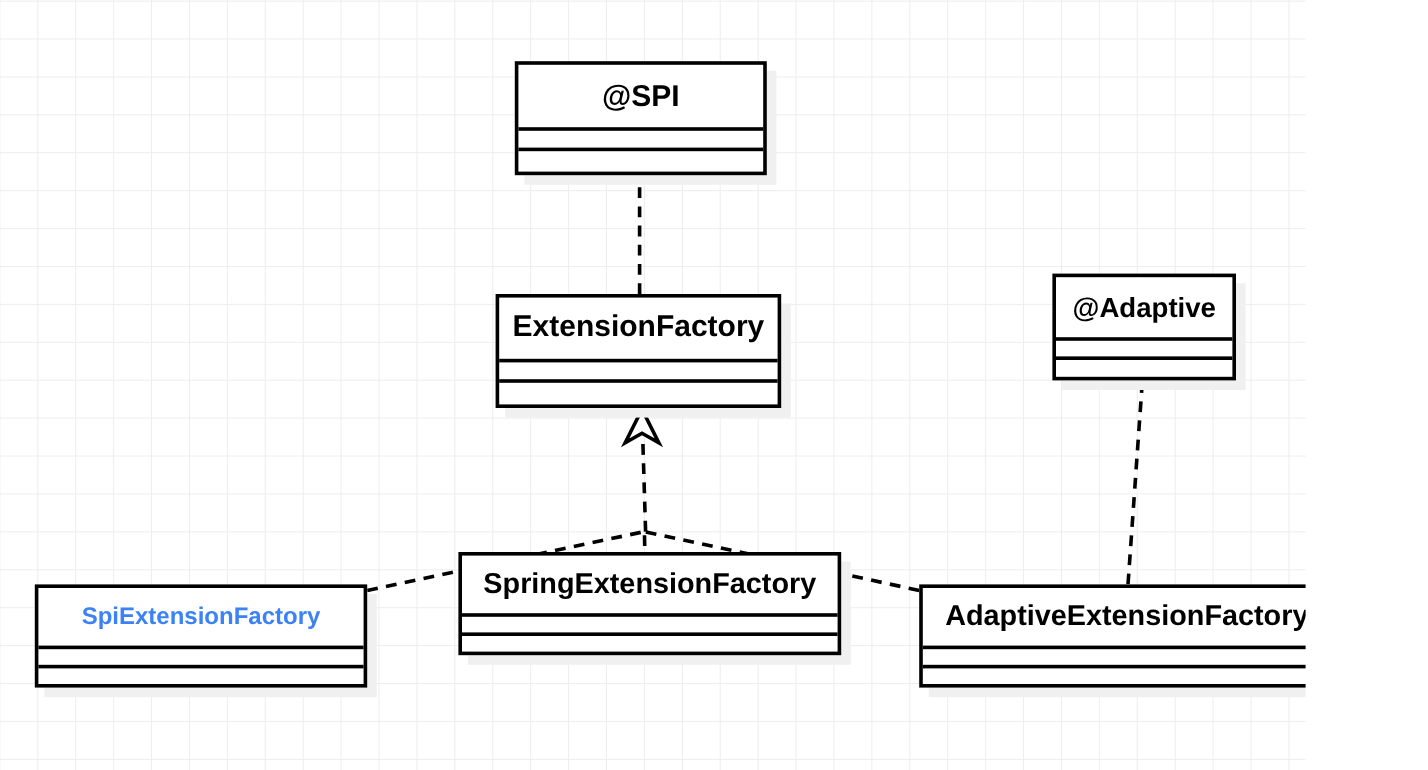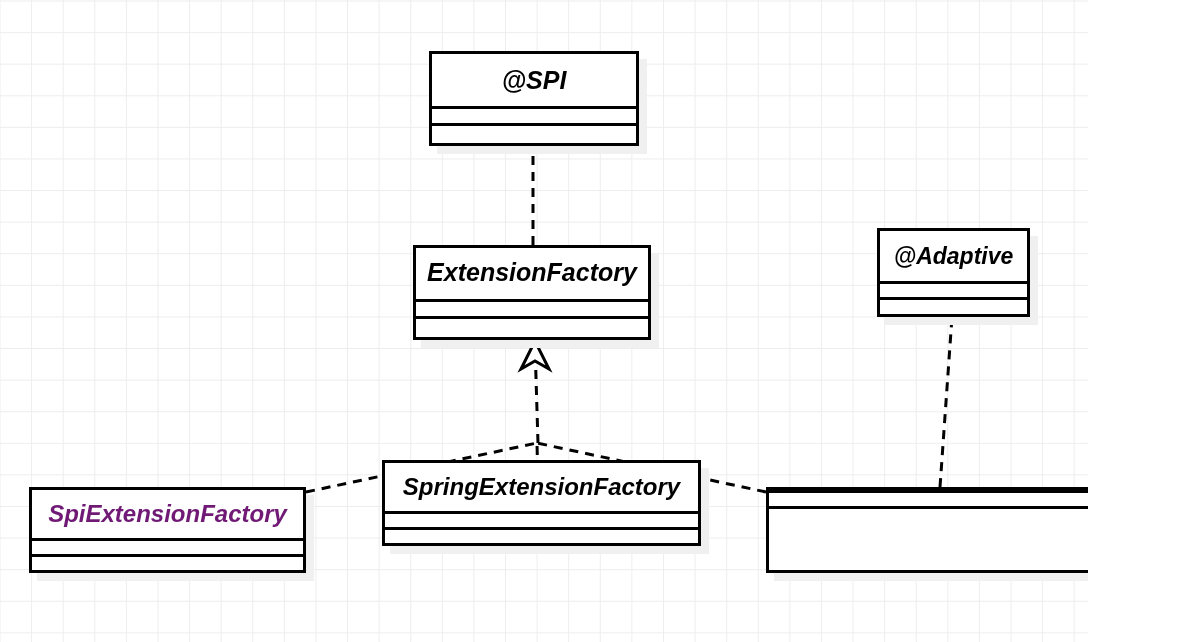--- a/index.html
+++ b/index.html
@@ -54,21 +54,21 @@
   }
   .uml-compartment {
     flex: 0 0 auto;
     border-top: 3px solid #000000;
     box-sizing: border-box;
   }
 </style>
 </head>
 <body>
 
-<div id="canvas" style="width: 1088px; height: 642px; background-color: rgb(255, 255, 255); background-image: linear-gradient(to right, rgb(237, 237, 237) 1px, transparent 1px), linear-gradient(rgb(237, 237, 237) 1px, transparent 1px); background-size: 31.6px 31.6px; font-style: italic;">
+<div id="canvas" style="width: 1088px; height: 642px; background-color: rgb(255, 255, 255); background-image: linear-gradient(to right, rgb(237, 237, 237) 1px, transparent 1px), linear-gradient(rgb(237, 237, 237) 1px, transparent 1px); background-size: 31.6px 31.6px;">
 
   <svg id="edges" viewBox="0 0 1190 642" width="1190" height="642" xmlns="http://www.w3.org/2000/svg">
 
     
     <path d="M 533 245 L 533 146" fill="none" stroke="#000000" stroke-width="3" stroke-dasharray="9 7" stroke-linecap="butt"></path>
 
      ExtensionFactory : realization with hollow triangle --&gt;
     <path d="M 538 443 L 535.581360317699 363.99110371150147" fill="none" stroke="#000000" stroke-width="3" stroke-dasharray="9 7" stroke-linecap="butt"></path>
     <path d="M 535 341 L 521 369 L 535 361 L 549 369 Z" fill="#ffffff" stroke="#000000" stroke-width="3" stroke-linejoin="miter"></path>
 
@@ -97,29 +97,30 @@
     <div class="uml-compartment" style="height: 23px; border-top-color: rgb(0, 0, 0); border-top-width: 3px;"></div>
   </div>
 
   <div class="uml-node" style="left: 877px; top: 228px; width: 153px; height: 89px; border-color: rgb(0, 0, 0); border-width: 3px; background: rgb(255, 255, 255); box-shadow: rgb(240, 240, 240) 8px 8px 0px 0px; text-align: right;">
     <div class="uml-title" style="height: 50px; font-size: 23px; color: rgb(0, 0, 0);">@Adaptive</div>
     <div class="uml-compartment" style="height: 16px; border-top-color: rgb(0, 0, 0); border-top-width: 3px;"></div>
     <div class="uml-compartment" style="height: 20px; border-top-color: rgb(0, 0, 0); border-top-width: 3px;"></div>
   </div>
 
   <div class="uml-node" style="left: 29px; top: 487px; width: 277px; height: 86px; border-color: rgb(0, 0, 0); border-width: 3px; background: rgb(255, 255, 255); box-shadow: rgb(240, 240, 240) 8px 8px 0px 0px;">
-    <div class="uml-title" style="height: 48px; font-size: 24px; color: #701a75;">SpiExtensionFactory</div>
+    <div class="uml-title" style="height: 48px; font-size: 20px; color: #3b82f6;">SpiExtensionFactory</div>
     <div class="uml-compartment" style="height: 16px; border-top-color: rgb(0, 0, 0); border-top-width: 3px;"></div>
     <div class="uml-compartment" style="height: 19px; border-top-color: rgb(0, 0, 0); border-top-width: 3px;"></div>
   </div>
 
   <div class="uml-node" style="left: 382px; top: 460px; width: 319px; height: 86px; border-color: rgb(0, 0, 0); border-width: 3px; background: rgb(255, 255, 255); box-shadow: rgb(240, 240, 240) 8px 8px 0px 0px;">
     <div class="uml-title" style="height: 48px; font-size: 24px; color: rgb(0, 0, 0);">SpringExtensionFactory</div>
     <div class="uml-compartment" style="height: 16px; border-top-color: rgb(0, 0, 0); border-top-width: 3px;"></div>
     <div class="uml-compartment" style="height: 19px; border-top-color: rgb(0, 0, 0); border-top-width: 3px;"></div>
   </div>
 
   <div class="uml-node" style="left: 766px; top: 487px; width: 346px; height: 86px; border-color: rgb(0, 0, 0); border-width: 3px; background: rgb(255, 255, 255); box-shadow: rgb(240, 240, 240) 8px 8px 0px 0px;">
+    <div class="uml-title" style="height: 48px; font-size: 24px; color: rgb(0, 0, 0);">AdaptiveExtensionFactory</div>
     <div class="uml-compartment" style="height: 16px; border-top-color: rgb(0, 0, 0); border-top-width: 3px;"></div>
     <div class="uml-compartment" style="height: 19px; border-top-color: rgb(0, 0, 0); border-top-width: 3px;"></div>
   </div>
 
 </div>
 
 </body></html>

